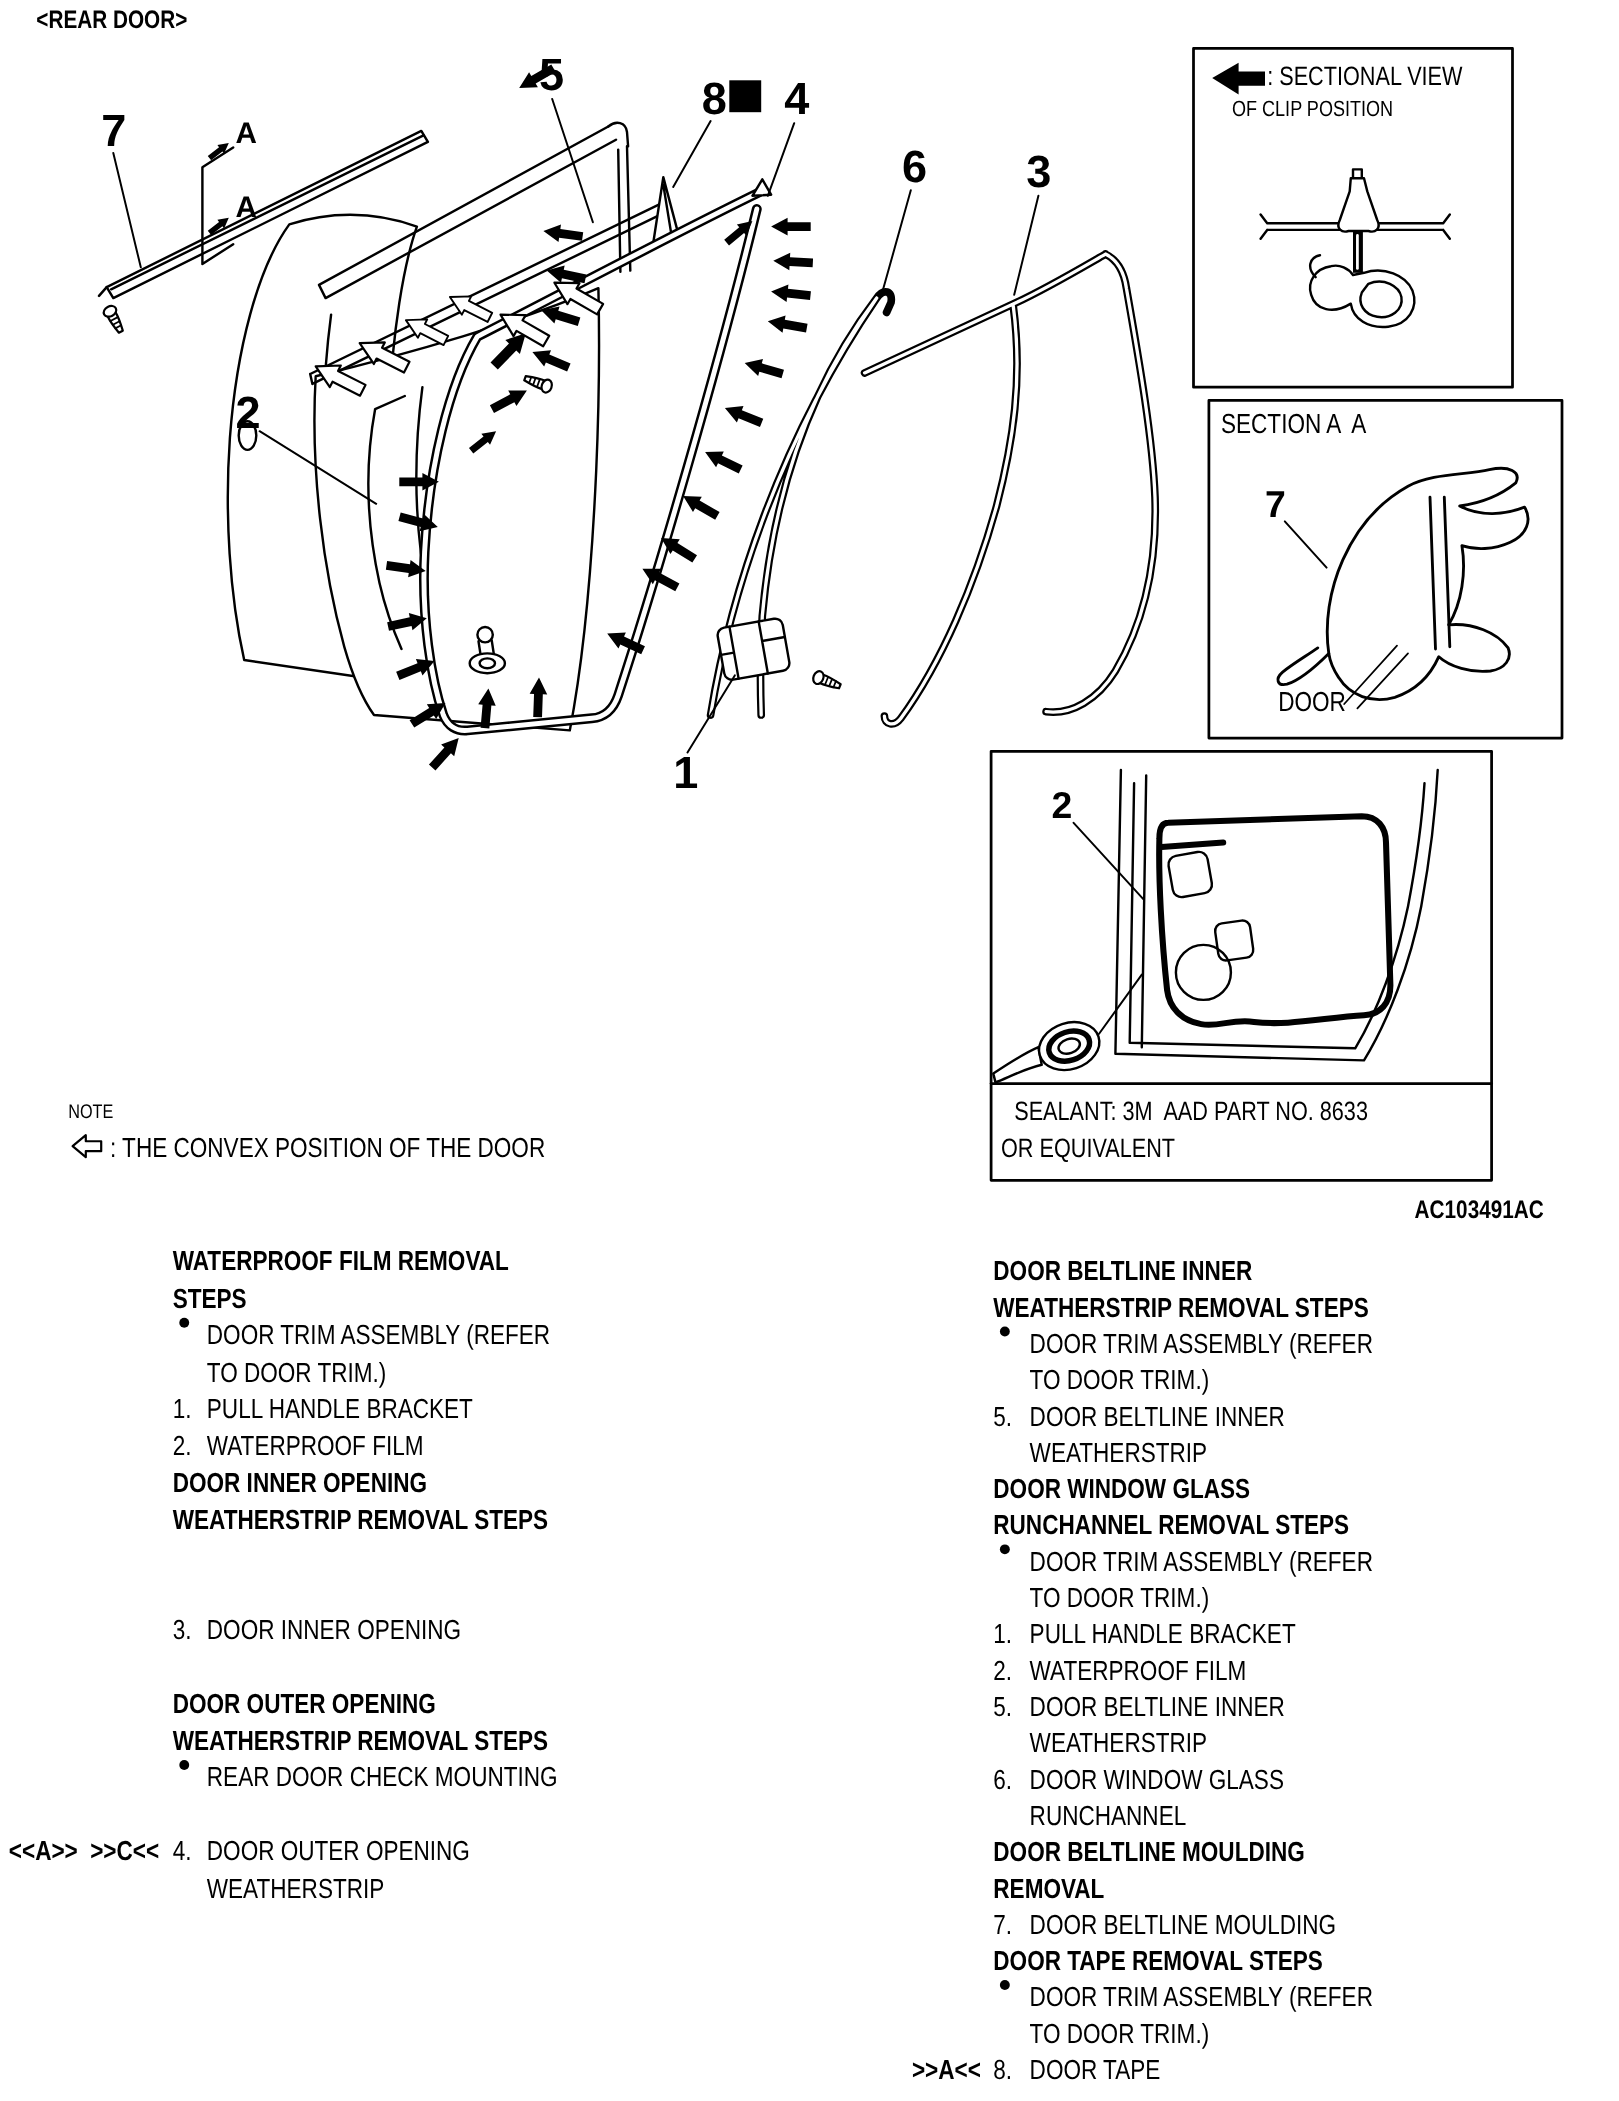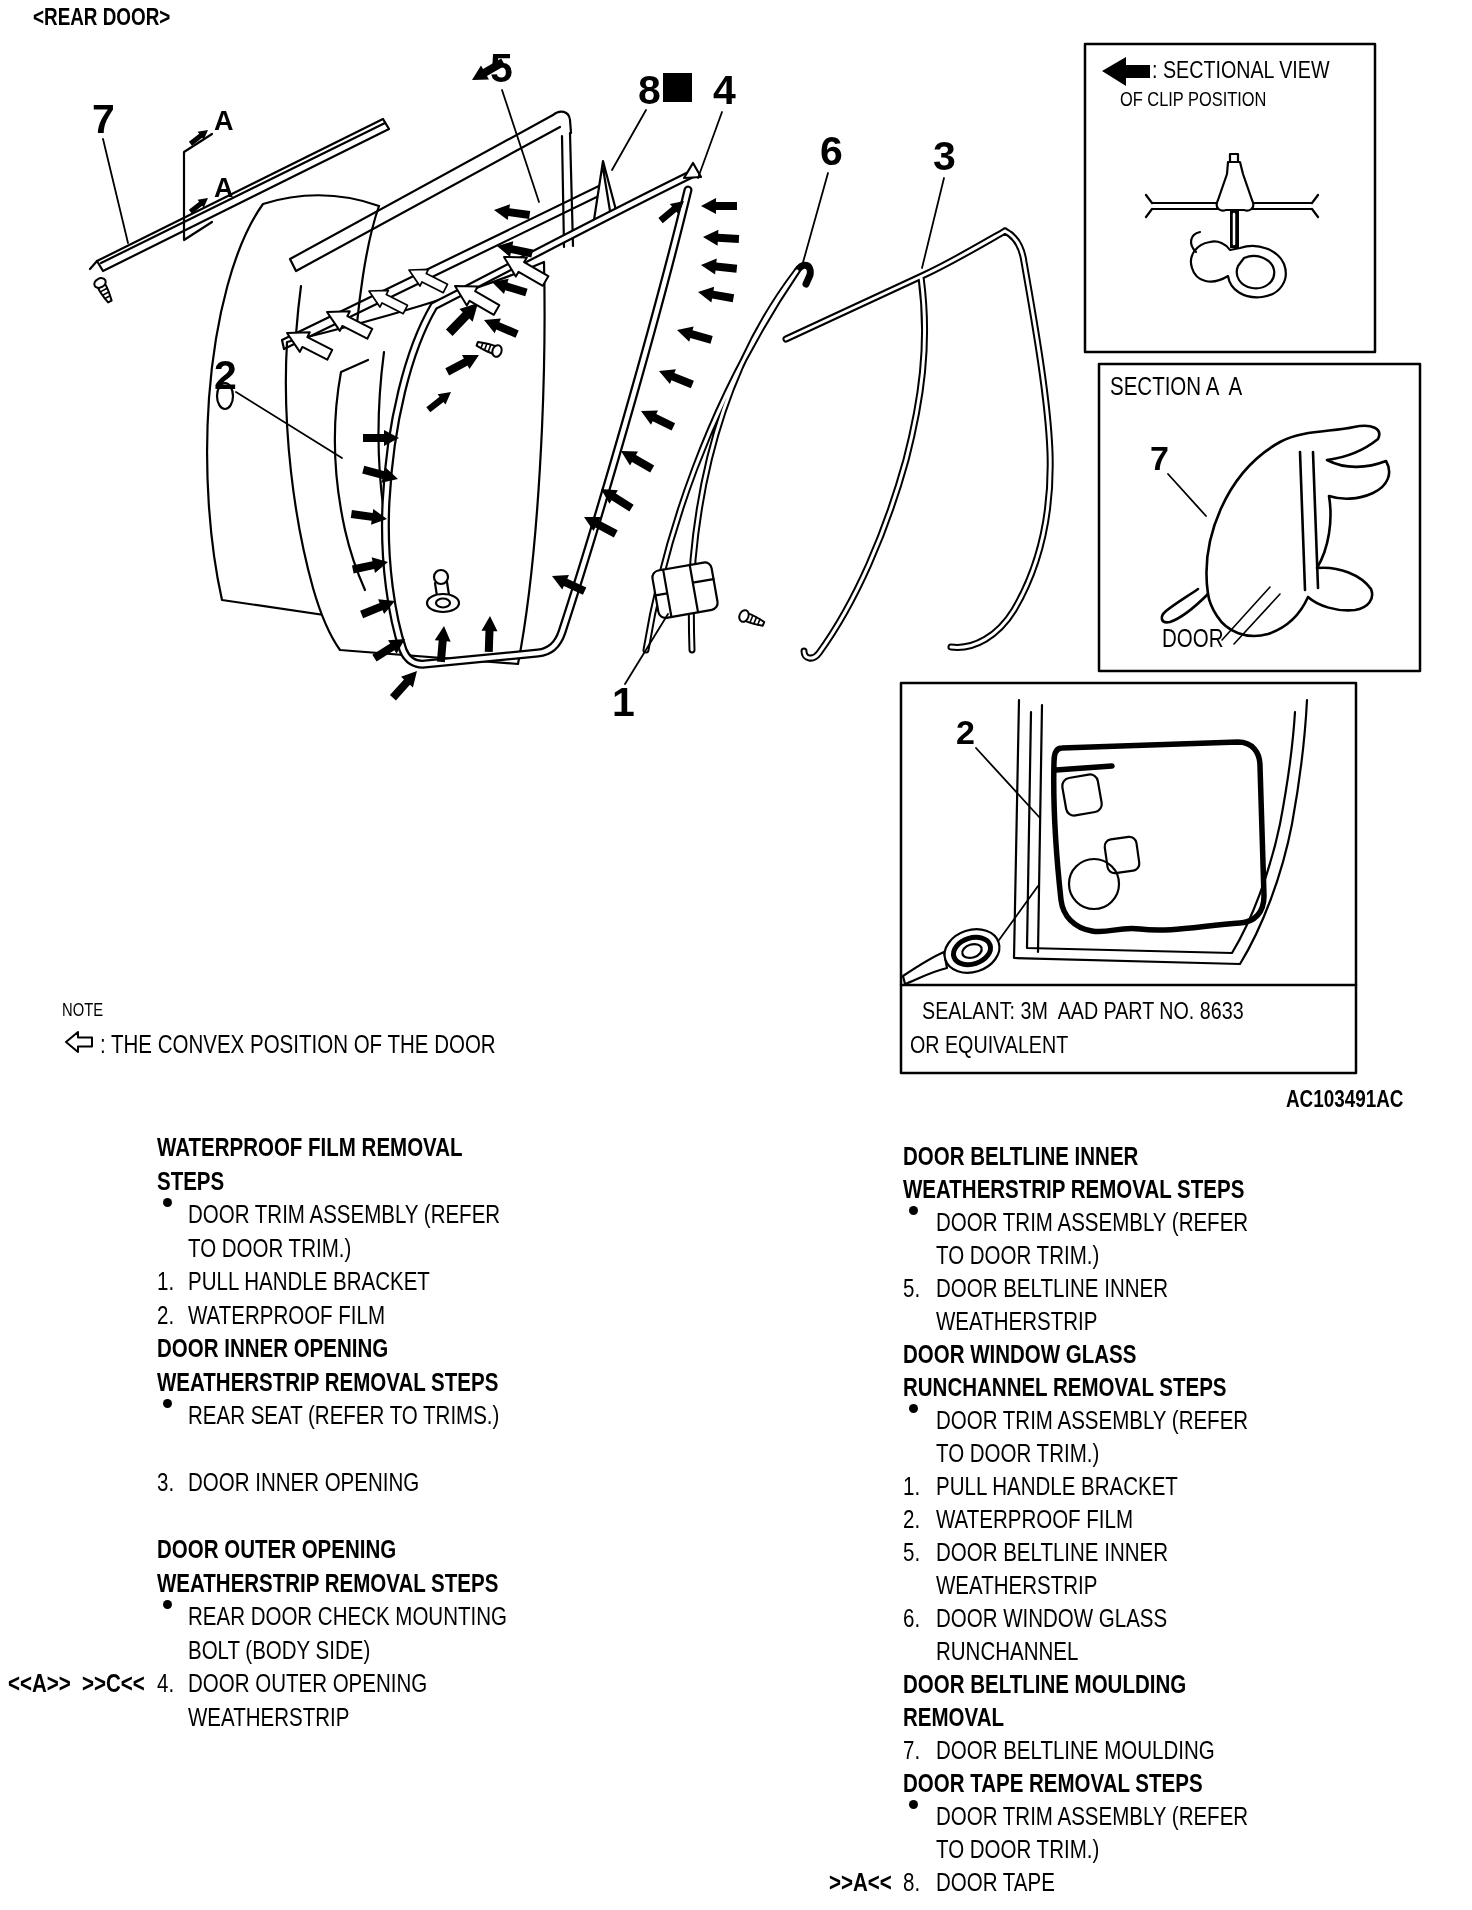--- a/index.html
+++ b/index.html
@@ -270,40 +270,33 @@
     <div class="row" style="top: 167.5px;">
       <span class="mk sx">2.</span>
       <span class="tx sx">WATERPROOF FILM</span>
     </div>
     <div class="row" style="top: 201px;">
       <span class="hx b sx">DOOR INNER OPENING</span>
     </div>
     <div class="row" style="top: 234.5px;">
       <span class="hx b sx">WEATHERSTRIP REMOVAL STEPS</span>
     </div>
-    <div class="row" style="top: 268px;">
-      <span class="dot"></span>
-      <span class="tx sx">REAR SEAT (REFER TO TRIMS.)</span>
-    </div>
     <div class="row" style="top: 335px;">
       <span class="mk sx">3.</span>
       <span class="tx sx">DOOR INNER OPENING</span>
     </div>
     <div class="row" style="top: 402px;">
       <span class="hx b sx">DOOR OUTER OPENING</span>
     </div>
     <div class="row" style="top: 435.5px;">
       <span class="hx b sx">WEATHERSTRIP REMOVAL STEPS</span>
     </div>
     <div class="row" style="top: 469px;">
       <span class="dot"></span>
       <span class="tx sx">REAR DOOR CHECK MOUNTING</span>
-    </div>
-    <div class="row" style="top: 502.5px;">
-      <span class="tx sx">BOLT (BODY SIDE)</span>
     </div>
     <div class="row" style="top: 536px;">
       <span class="pre0 b sx">&lt;&lt;A&gt;&gt;</span>
       <span class="pre1 b sx">&gt;&gt;C&lt;&lt;</span>
       <span class="mk sx">4.</span>
       <span class="tx sx">DOOR OUTER OPENING</span>
     </div>
     <div class="row" style="top: 569.5px;">
       <span class="tx sx">WEATHERSTRIP</span>
     </div>

